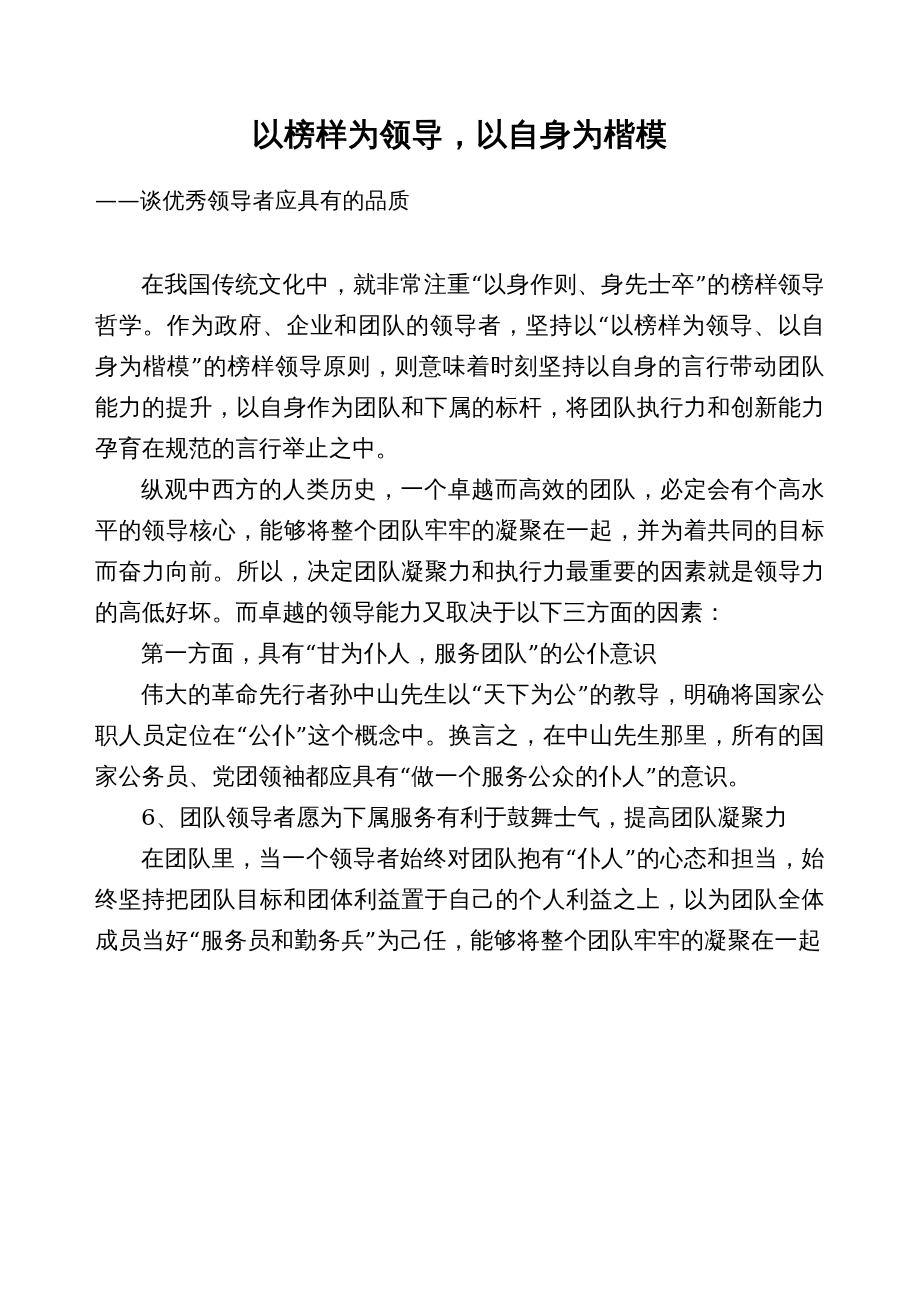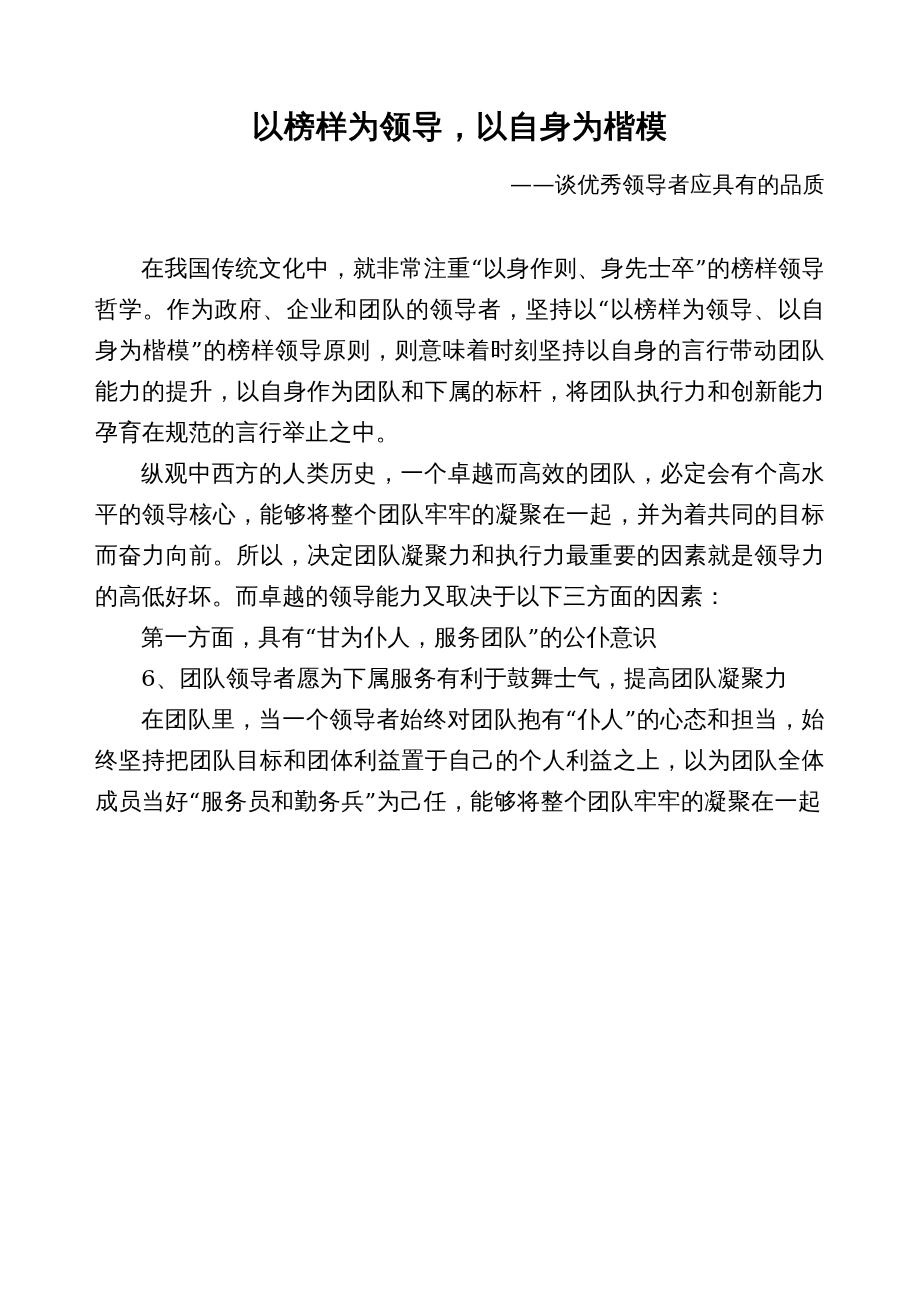--- a/index.html
+++ b/index.html
@@ -23,26 +23,26 @@
     left: 95px;
     top: 0;
     width: 730px;
   }
   .doc-title {
     text-align: center;
     font-family: "DejaVu Sans", "Liberation Sans", sans-serif;
     font-size: 31px;
     font-weight: bold;
     letter-spacing: 1px;
-    margin: 4px;
+    margin: 12px;
     padding-top: 104px;
     line-height: 1.2;
   }
   .doc-subtitle {
-    text-align: right;
+    text-align: left;
     font-family: "DejaVu Serif", "Liberation Serif", serif;
     font-size: 22px;
     font-weight: normal;
     letter-spacing: 0.5px;
     margin: 0;
     padding-top: 22px;
     line-height: 1.3;
   }
   .body-block {
     margin-top: 48px;
@@ -65,18 +65,19 @@
   <div class="content">
 
     <h1 class="doc-title">以榜样为领导，以自身为楷模</h1>
 
     <h2 class="doc-subtitle">——谈优秀领导者应具有的品质</h2>
 
     <div class="body-block">
       <p class="para">在我国传统文化中，就非常注重“以身作则、身先士卒”的榜样领导哲学。作为政府、企业和团队的领导者，坚持以“以榜样为领导、以自身为楷模”的榜样领导原则，则意味着时刻坚持以自身的言行带动团队能力的提升，以自身作为团队和下属的标杆，将团队执行力和创新能力孕育在规范的言行举止之中。</p>
       <p class="para">纵观中西方的人类历史，一个卓越而高效的团队，必定会有个高水平的领导核心，能够将整个团队牢牢的凝聚在一起，并为着共同的目标而奋力向前。所以，决定团队凝聚力和执行力最重要的因素就是领导力的高低好坏。而卓越的领导能力又取决于以下三方面的因素：</p>
       <p class="para">第一方面，具有“甘为仆人，服务团队”的公仆意识</p>
+      <p class="para">伟大的革命先行者孙中山先生以“天下为公”的教导，明确将国家公职人员定位在“公仆”这个概念中。换言之，在中山先生那里，所有的国家公务员、党团领袖都应具有“做一个服务公众的仆人”的意识。</p>
       <p class="para">6、团队领导者愿为下属服务有利于鼓舞士气，提高团队凝聚力</p>
       <p class="para">在团队里，当一个领导者始终对团队抱有“仆人”的心态和担当，始终坚持把团队目标和团体利益置于自己的个人利益之上，以为团队全体成员当好“服务员和勤务兵”为己任，能够将整个团队牢牢的凝聚在一起</p>
     </div>
 
   </div>
 </div>
 
 </body></html>

